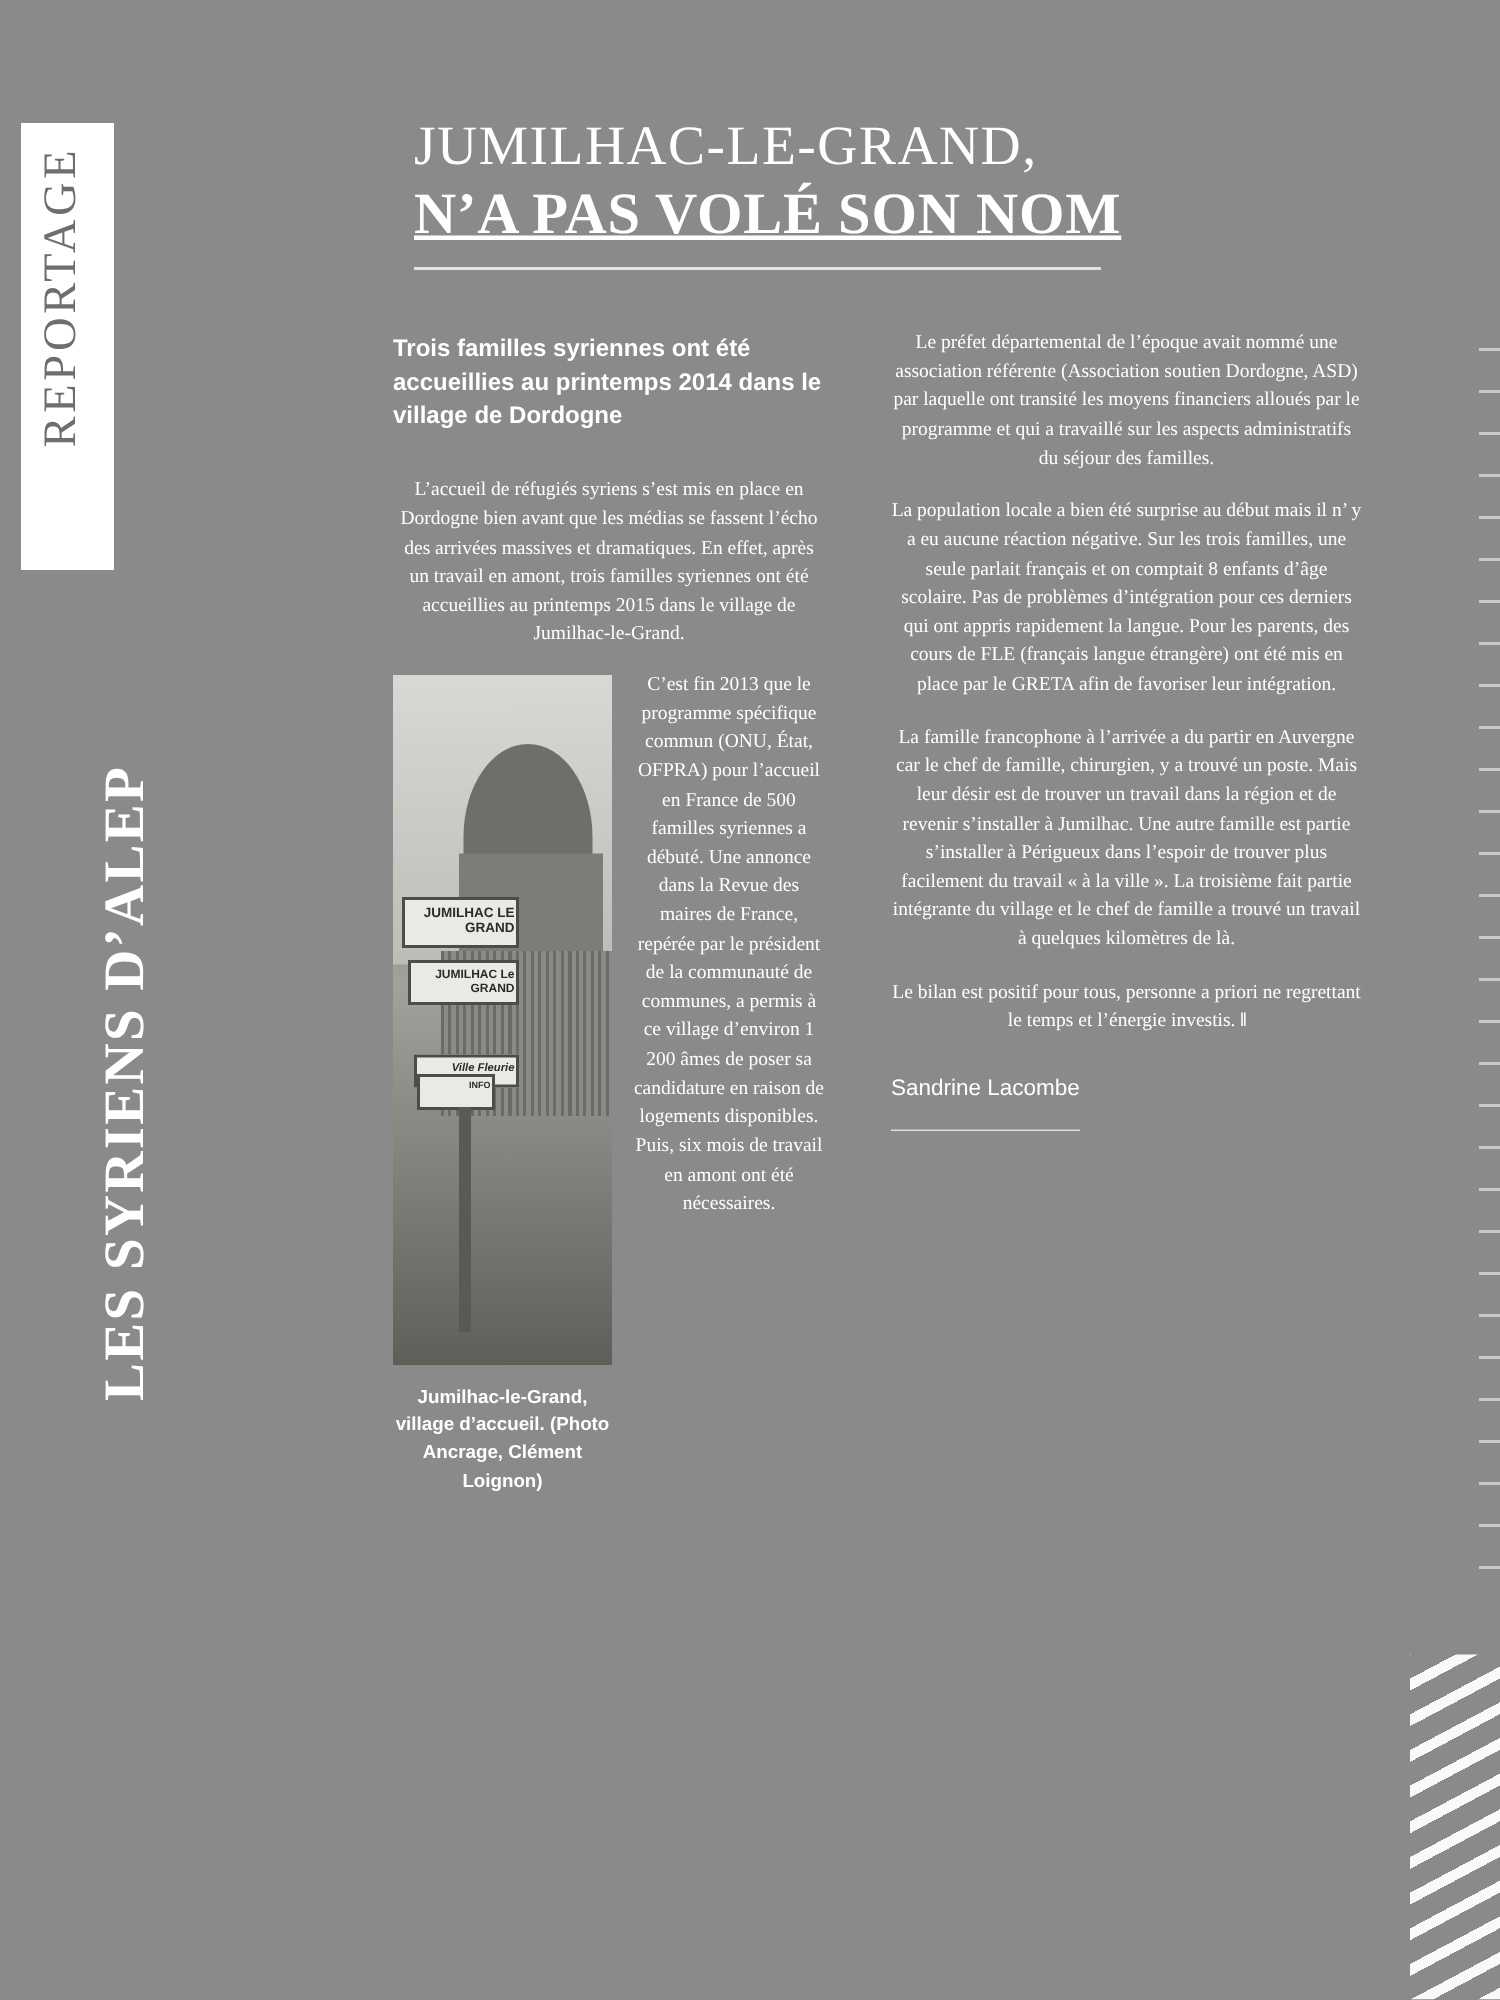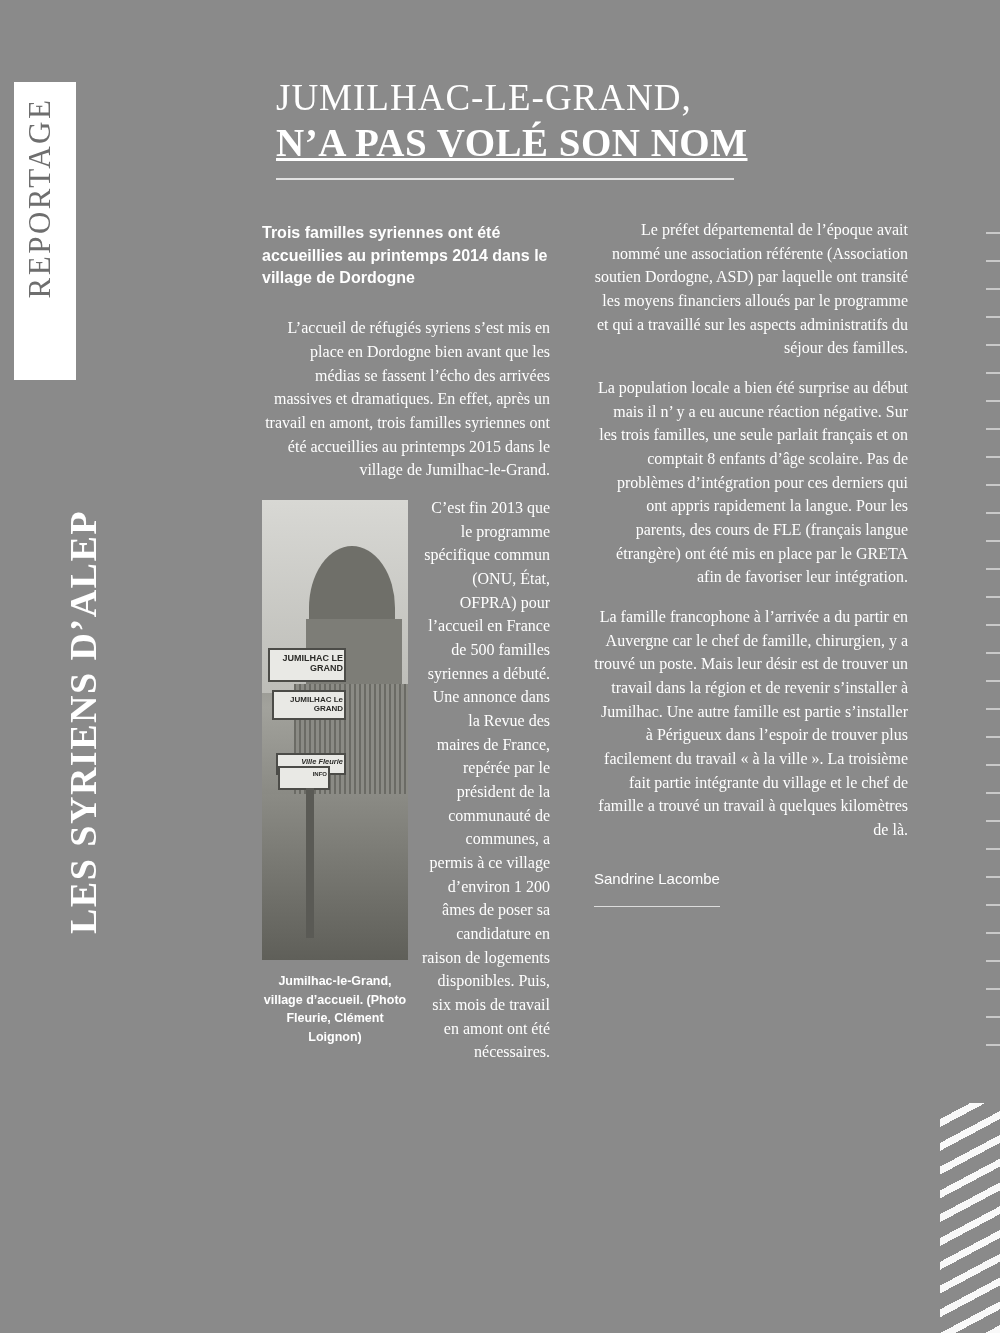--- a/index.html
+++ b/index.html
@@ -109,25 +109,25 @@
     font-family: Liberation Sans, sans-serif;
     font-weight: bold;
     font-size: 16px;
     line-height: 1.42;
     color: #ffffff;
     margin: 0 0 26px 0;
   }
 
   p.body {
     font-family: "Liberation Serif", serif;
-    font-size: 16px;
+    font-size: 13px;
     line-height: 1.48;
     color: #ffffff;
     margin: 0 0 14px 0;
-    text-align: right;
+    text-align: center;
   }
   .col-right p.body {
     margin-bottom: 16px;
   }
 
   
   .photo-float {
     float: left;
     width: 148px;
     margin: 4px 12px 6px 0;
@@ -264,30 +264,34 @@
       <div class="dome"></div>
       <div class="dome2"></div>
       <div class="hedge"></div>
       <div class="ground"></div>
       <div class="sign sign-a">JUMILHAC LE GRAND</div>
       <div class="sign sign-b">JUMILHAC Le GRAND</div>
       <div class="sign sign-c">Ville Fleurie</div>
       <div class="sign sign-d">INFO</div>
       <div class="post"></div>
     </div>
-    <div class="caption">Jumilhac-le-Grand, village d’accueil. (Photo Fleurie, Clément Loignon)</div>
+    <div class="caption">Jumilhac-le-Grand, village d’accueil. (Photo Ancrage, Clément Loignon)</div>
   </div>
 
   <p class="body">C’est fin 2013 que le programme spécifique commun (ONU, État, OFPRA) pour l’accueil en France de 500 familles syriennes a débuté. Une annonce dans la Revue des maires de France, repérée par le président de la communauté de communes, a permis à ce village d’environ 1 200 âmes de poser sa candidature en raison de logements disponibles. Puis, six mois de travail en amont ont été nécessaires.</p>
 </div>
 
 <div class="col-right">
   <p class="body">Le préfet départemental de l’époque avait nommé une association référente (Association soutien Dordogne, ASD) par laquelle ont transité les moyens financiers alloués par le programme et qui a travaillé sur les aspects administratifs du séjour des familles.</p>
   <p class="body">La population locale a bien été surprise au début mais il n’ y a eu aucune réaction négative. Sur les trois familles, une seule parlait français et on comptait 8 enfants d’âge scolaire. Pas de problèmes d’intégration pour ces derniers qui ont appris rapidement la langue. Pour les parents, des cours de FLE (français langue étrangère) ont été mis en place par le GRETA afin de favoriser leur intégration.</p>
   <p class="body">La famille francophone à l’arrivée a du partir en Auvergne car le chef de famille, chirurgien, y a trouvé un poste. Mais leur désir est de trouver un travail dans la région et de revenir s’installer à Jumilhac. Une autre famille est partie s’installer à Périgueux dans l’espoir de trouver plus facilement du travail « à la ville ». La troisième fait partie intégrante du village et le chef de famille a trouvé un travail à quelques kilomètres de là.</p>
+  <p class="body">
+    <span>Le bilan est positif pour tous, personne a priori ne regrettant le temps et l’énergie investis.</span>
+    <span class="endmark">‖</span>
+  </p>
   <div class="byline">Sandrine Lacombe</div>
 </div>
 
 <div class="edge-marks">
     <div style="top: 0px;"></div>
     <div style="top: 28px;"></div>
     <div style="top: 56px;"></div>
     <div style="top: 84px;"></div>
     <div style="top: 112px;"></div>
     <div style="top: 140px;"></div>

